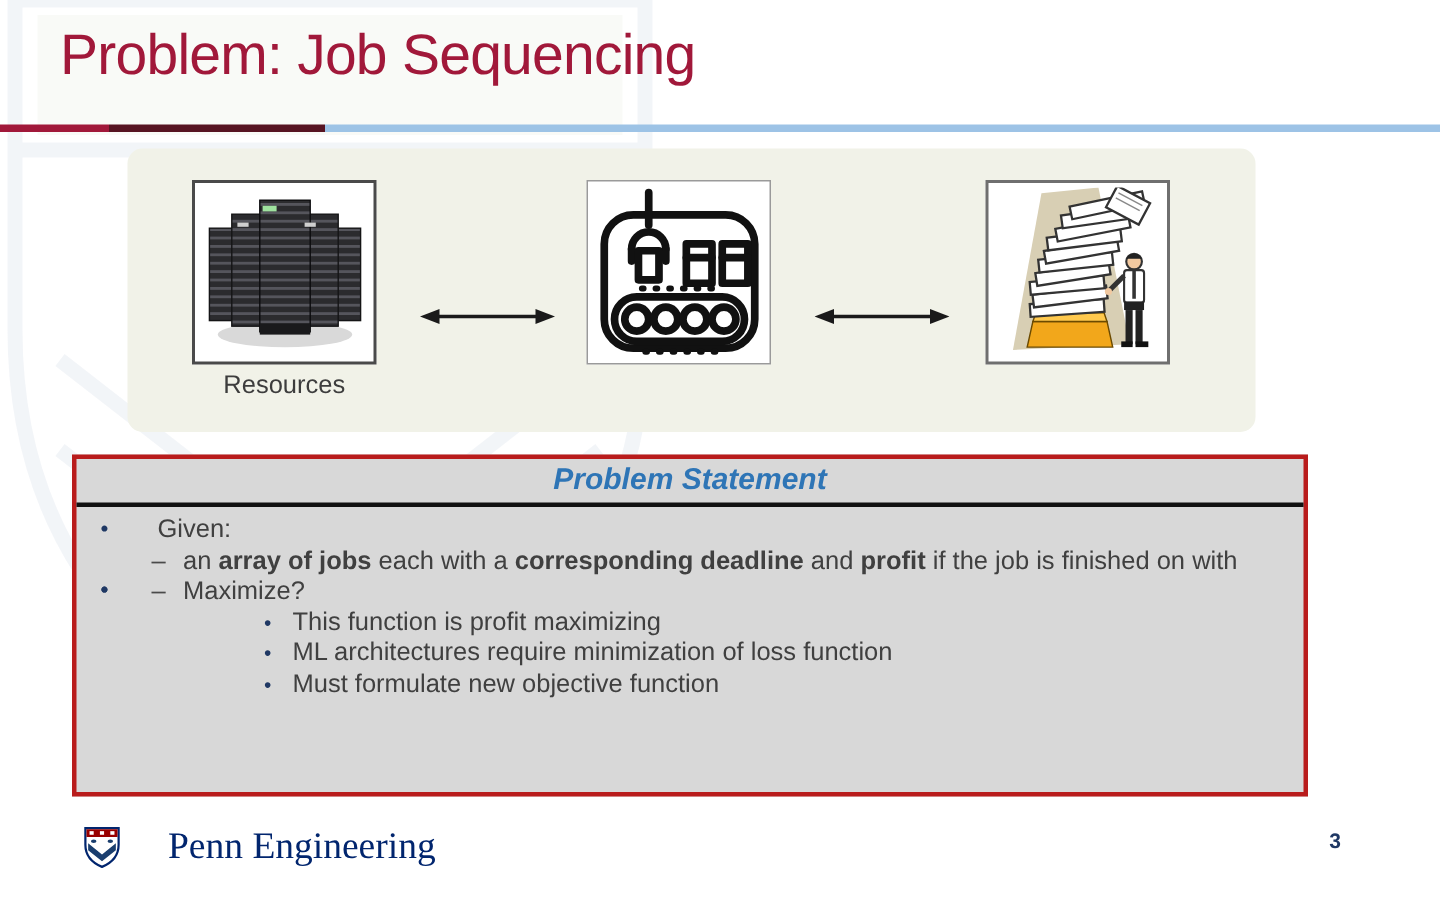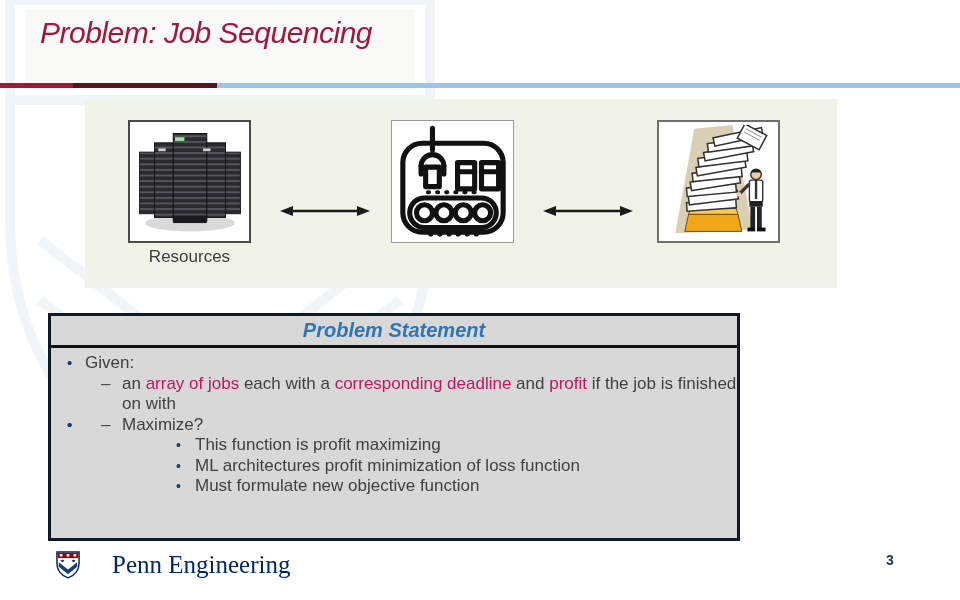--- a/index.html
+++ b/index.html
@@ -1,51 +1,51 @@
 <!DOCTYPE html>
 <html><head>
 <meta charset="utf-8">
 <style>
   html,body{margin:0;padding:0;background:#fff;}
   .slide{position:relative;width:960px;height:600px;background:#ffffff;overflow:hidden;
          font-family:"Liberation Sans",sans-serif;}
   
   .watermark{position:absolute;left:-30px;top:-20px;opacity:.55;pointer-events:none;}
   
-  .title{position:absolute;left:40px;top:16px;font-size:30px;letter-spacing:-.5px;
-         color:#A1183A;white-space:nowrap;font-style:italic;}
+  .title{position:absolute;left:40px;top:16px;font-size:38px;letter-spacing:-.5px;
+         color:#A1183A;white-space:nowrap;}
   .rule{position:absolute;left:0;top:83px;width:960px;height:5px;
         background:linear-gradient(to right,#A1183A 0,#A1183A 73px,#571422 73px,#571422 217px,#9DC3E6 217px,#9DC3E6 100%);}
   
-  .panel{position:absolute;left:85px;top:99px;width:752px;height:189px;background:#F1F2E8;}
+  .panel{position:absolute;left:85px;top:99px;width:752px;height:189px;background:#F1F2E8;border-radius:10px;}
   .figbox{position:absolute;top:21px;width:123px;height:123px;background:#fff;
           display:flex;align-items:center;justify-content:center;box-sizing:border-box;}
   .figbox.resources{left:43px;border:2px solid #4a4a4a;}
   .figbox.scheduler{left:306px;border:1px solid #9a9a9a;}
   .figbox.jobqueue{left:572px;border:2px solid #6f6f6f;}
   .figlabel{position:absolute;top:148px;width:123px;text-align:center;font-size:17px;color:#3d3d3d;}
   .figlabel.l1{left:43px;}.figlabel.l2{left:306px;}.figlabel.l3{left:572px;}
   .arrow{position:absolute;top:105px;}
   .arrow.a1{left:195px;}.arrow.a2{left:458px;}
   
-  .statement{position:absolute;left:48px;top:313px;width:692px;height:228px;
-             background:#D8D8D8;border:3px solid #0f172a;box-sizing:border-box;}
+  .statement{position:absolute;left:48px;top:303px;width:824px;height:228px;
+             background:#D8D8D8;border:3px solid #b91c1c;box-sizing:border-box;}
   .st-header{height:29px;border-bottom:3px solid #111;display:flex;align-items:center;justify-content:center;
              font-size:20px;font-style:italic;font-weight:bold;color:#2E75B6;}
   .st-body{position:relative;padding-top:5px;font-size:17px;color:#404040;}
   .row{position:relative;}
   .row .txt{display:inline-block;line-height:20.5px;}
   .row .marker{position:absolute;line-height:20.5px;}
   .row.l1 .marker{left:16px;color:#1F3864;font-size:15px;}
-  .row.l1 .txt{margin-left:34px;}
+  .row.l1 .txt{margin-left:54px;}
   .row.l2 .marker{left:50px;color:#4a4a4a;}
   .row.l2 .txt{margin-left:71px;max-width:706px;}
   .row.l3 .marker{left:125px;color:#1F3864;font-size:14px;}
   .row.l3 .txt{margin-left:144px;}
-  .row b{font-weight:normal;color:#be185d;}
+  .row b{font-weight:bold;color:#404040;}
   
   .footer-logo{position:absolute;left:56px;top:551px;display:flex;align-items:center;gap:28px;}
   .penn-text{font-family:"Liberation Serif",serif;font-size:25px;color:#01256E;margin-left:4px;}
   .page-num{position:absolute;left:870px;top:552px;width:40px;text-align:center;
             font-size:14px;font-weight:bold;color:#1F3864;}
 </style>
 </head>
 <body>
 
 <div class="slide">
@@ -166,21 +166,21 @@
 
   <div class="statement">
     <div class="st-header">Problem Statement</div>
     <div class="st-body">
         <div class="row l1"><span class="marker">•</span><span class="txt"><span>Given:</span></span></div>
         <div class="row l2"><span class="marker">–</span><span class="txt"><span>an </span><b>array of jobs</b><span> each with a </span><b>corresponding deadline</b><span> and </span><b>profit</b><span> if the job is finished on with</span></span></div>
         <div class="row l1"><span class="marker">•</span></div>
         <div class="row l1"><span class="marker">•</span></div>
         <div class="row l2"><span class="marker">–</span><span class="txt"><span>Maximize?</span></span></div>
         <div class="row l3"><span class="marker">•</span><span class="txt"><span>This function is profit maximizing</span></span></div>
-        <div class="row l3"><span class="marker">•</span><span class="txt"><span>ML architectures profit minimization of loss function</span></span></div>
+        <div class="row l3"><span class="marker">•</span><span class="txt"><span>ML architectures require minimization of loss function</span></span></div>
         <div class="row l3"><span class="marker">•</span><span class="txt"><span>Must formulate new objective function</span></span></div>
       </div>
   </div>
 
   <div class="footer-logo">
     <svg width="24" height="28" viewBox="0 0 26 30">
       <path d="M1 1 H25 V13 Q25 24 13 29 Q1 24 1 13 Z" fill="#ffffff" stroke="#01256E" stroke-width="1.6"></path>
       <path d="M1.8 1.8 H24.2 V7.5 H1.8 Z" fill="#990000"></path>
       <g fill="#ffffff">
         <rect x="4" y="3.2" width="3" height="2.6"></rect>

